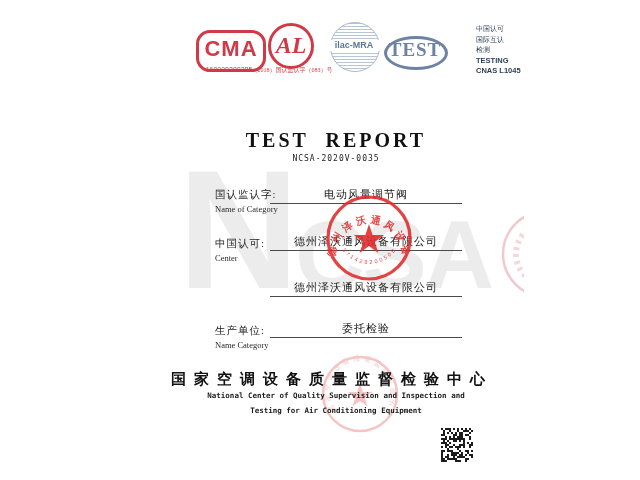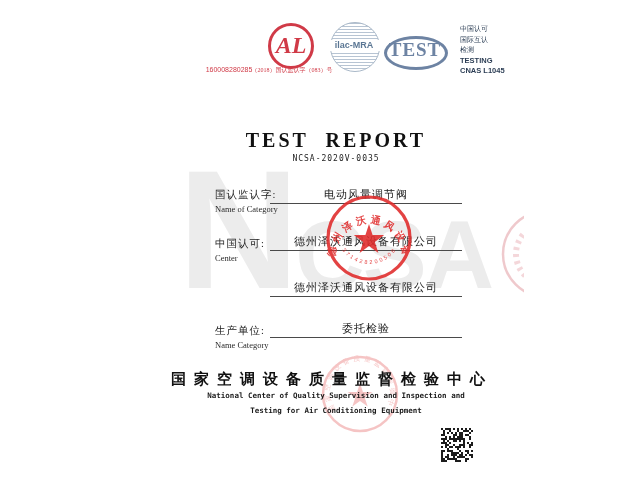--- a/index.html
+++ b/index.html
@@ -33,21 +33,21 @@
     background:repeating-linear-gradient(0deg,#fff 0 2px,#b7c4d3 2px 3px);
     overflow:hidden;}
   .ilac-label{left:328px;top:40px;width:52px;text-align:center;background:#fff;
     color:#5b7794;font-family:"Liberation Sans",sans-serif;font-weight:700;font-size:9px;
     line-height:11px;}
   .cnas-ellipse{left:384px;top:36px;width:58px;height:28px;border:3px solid #6d83a3;
     border-radius:50%;}
   .cnas-text{left:380px;top:39px;width:70px;text-align:center;color:#6d83a3;
     font-family:"Liberation Serif",serif;font-weight:700;font-size:19px;letter-spacing:1px;
     background:transparent;}
-  .accr{left:460px;top:24px;width:70px;color:#2c3e55;
+  .accr{left:476px;top:24px;width:70px;color:#2c3e55;
     font-family:"Liberation Sans",sans-serif;font-size:7px;line-height:10.5px;}
   .accr .en{font-weight:700;font-size:7.5px;}
 
   
   .title-zh{left:0;top:92px;width:640px;text-align:center;font-size:29px;font-weight:700;
     letter-spacing:24px;text-indent:34px;color:#111;
     font-family:"Liberation Sans",sans-serif;}
   .title-en{left:0;top:129px;width:672px;text-align:center;font-size:20px;font-weight:600;
     letter-spacing:3px;word-spacing:9px;color:#111;font-family:"Liberation Serif",serif;}
   .report-no{left:0;top:154px;width:672px;text-align:center;font-size:8px;
@@ -77,20 +77,21 @@
 </head>
 <body>
 
 <div class="watermark">
   <span class="wm-big">N</span>
   <span class="wm-small">CSA</span>
 </div>
 
 <div class="layer">
 
+  <div class="abs cma">CMA</div>
   <div class="abs cma-num">160008280285</div>
 
   <div class="abs al">AL</div>
   <div class="abs al-cap">（2018）国认监认字（083）号</div>
 
   <div class="abs ilac"></div>
   <div class="abs ilac-label">ilac-MRA</div>
 
   <div class="abs cnas-ellipse"></div>
   <div class="abs cnas-text">TEST</div>

